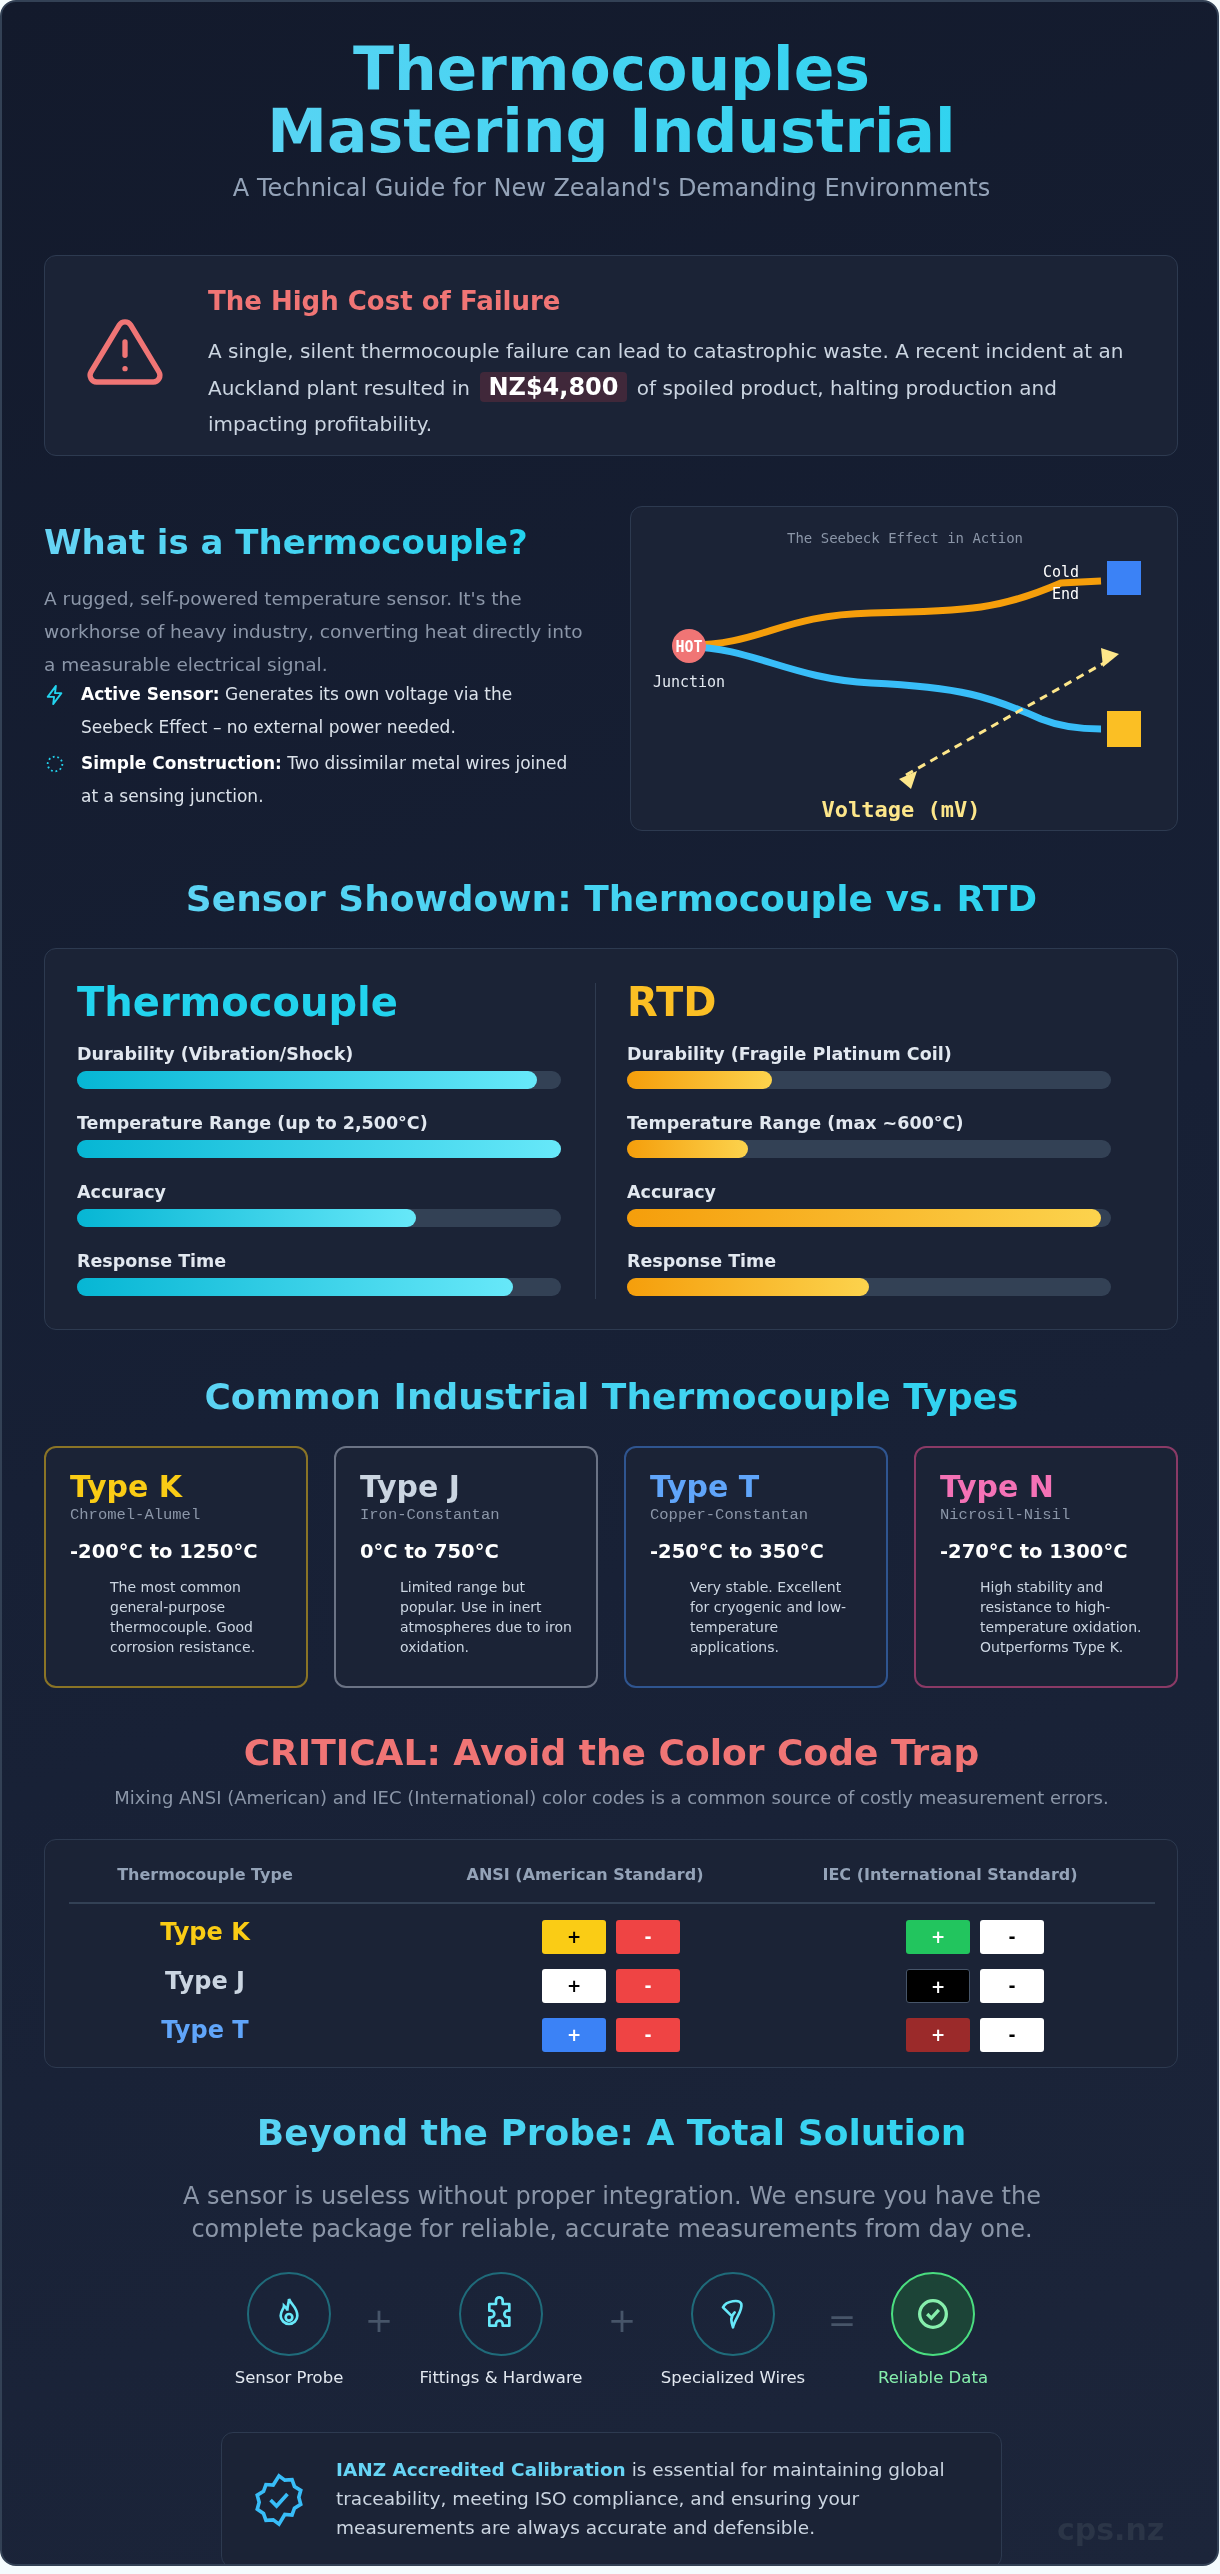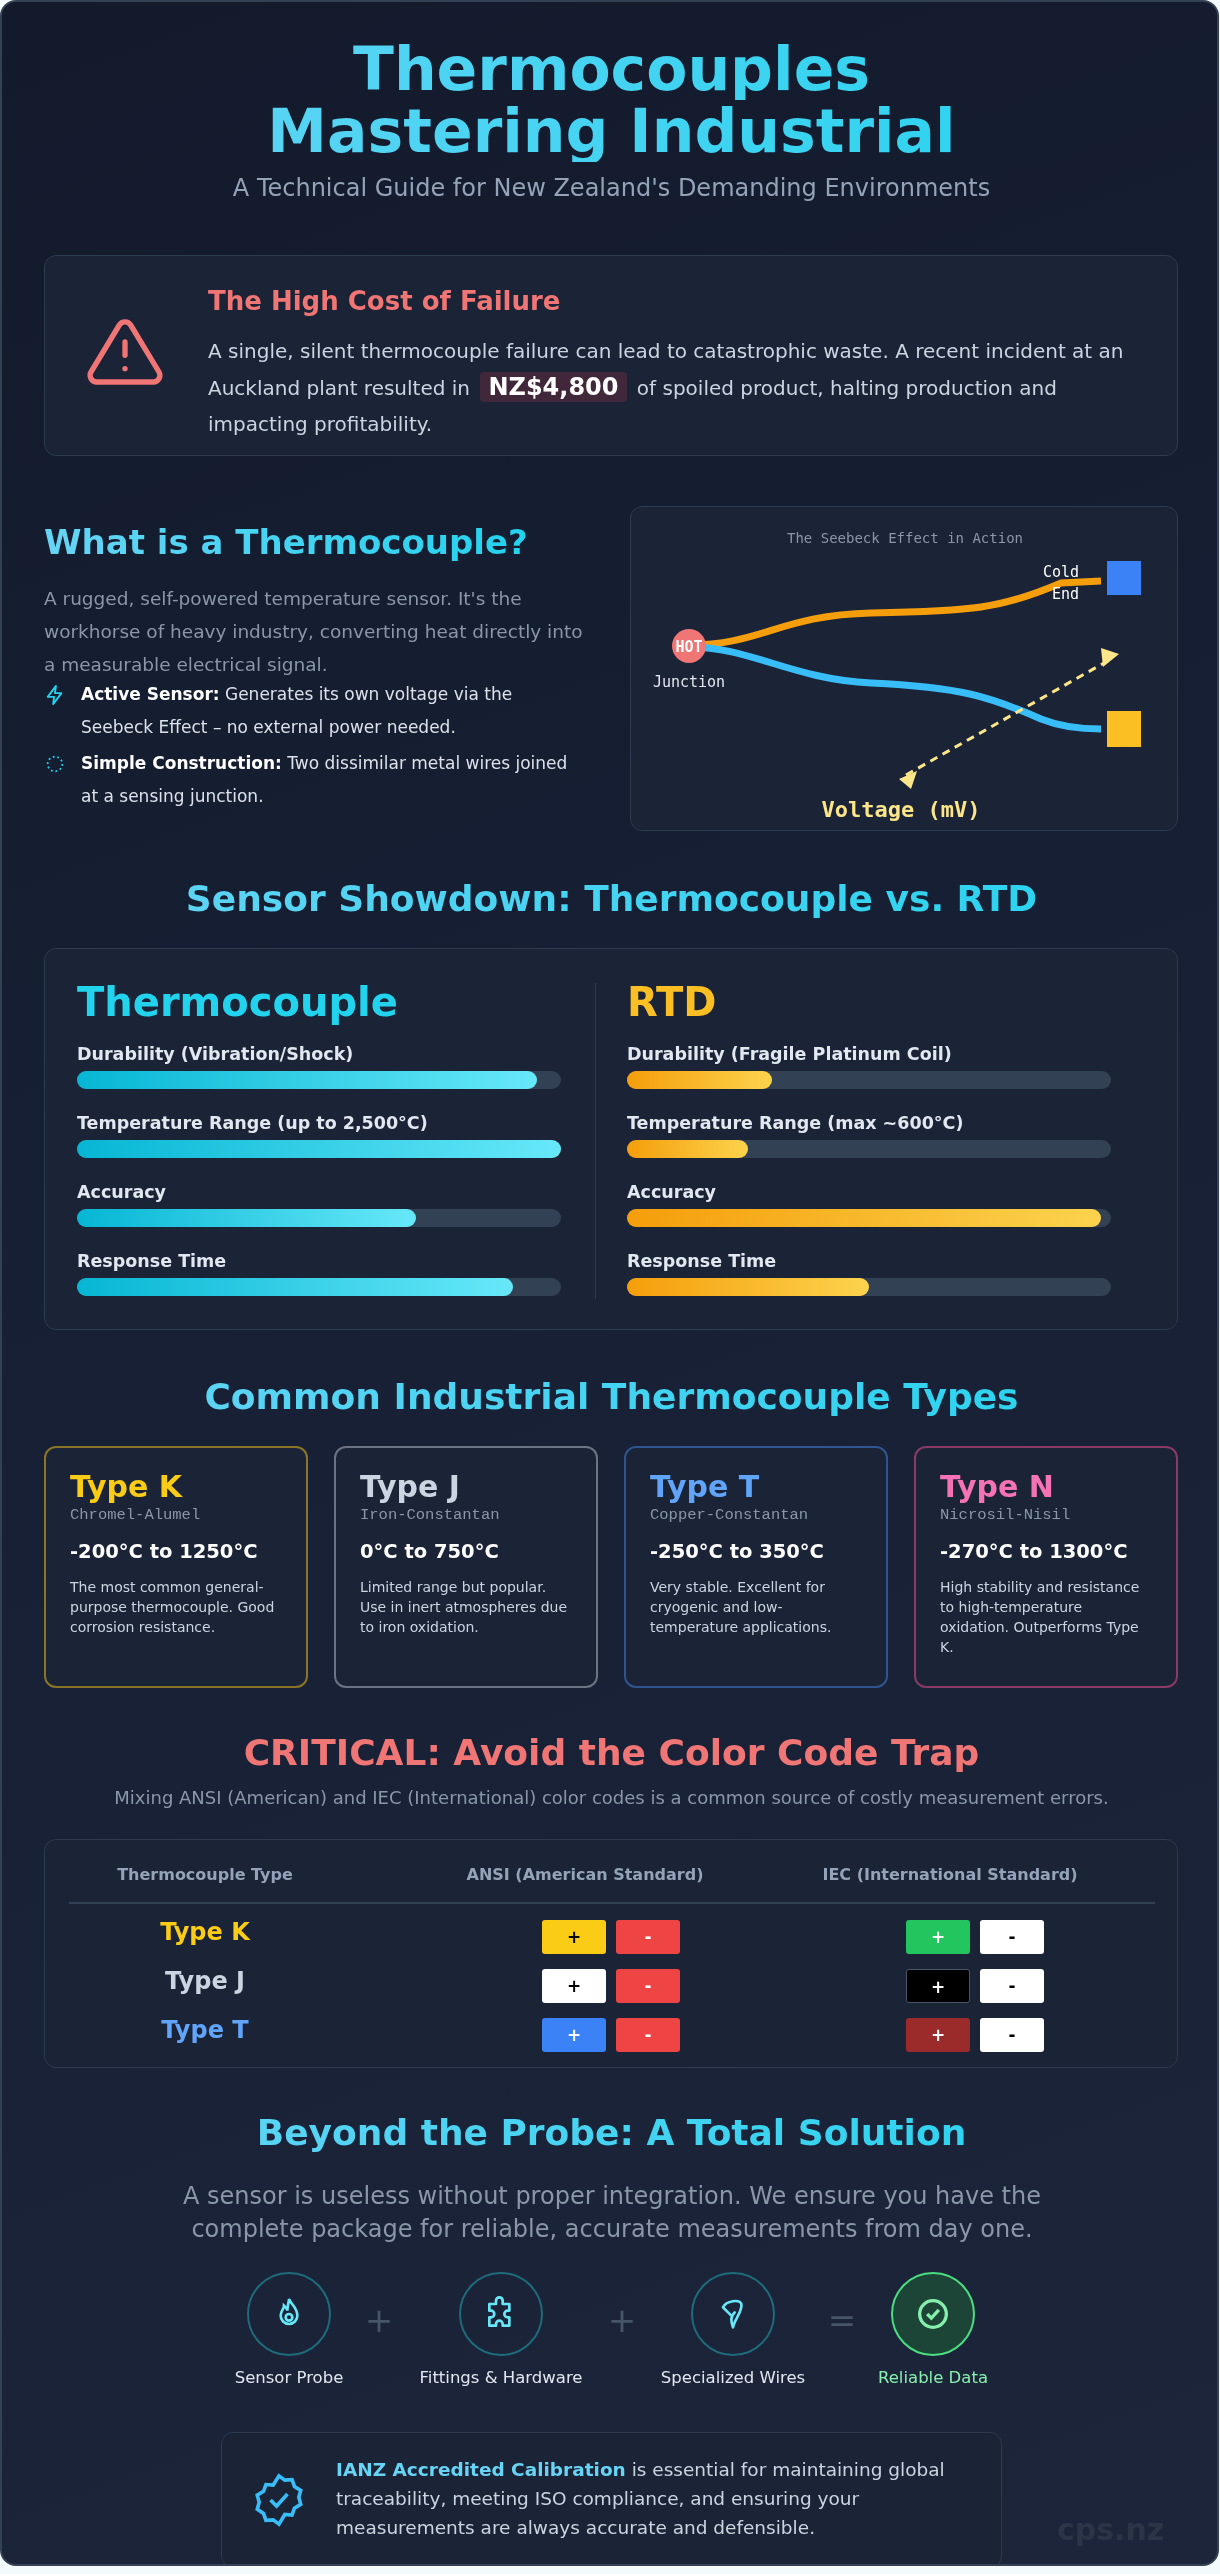--- a/index.html
+++ b/index.html
@@ -41,21 +41,21 @@
   .metric .lbl { font-size: 17.5px; font-weight: bold; color: #e2e8f0; display: block; height: 28px; line-height: 22px; }
   .metric .track { height: 18px; background: #334155; border-radius: 9px; position: relative; }
   .metric .fill { height: 18px; border-radius: 9px; position: absolute; left: 0; top: 0; }
   .tc .fill { background: linear-gradient(90deg, #06b6d4, #67e8f9); }
   .rtd .fill { background: linear-gradient(90deg, #f59e0b, #fcd34d); }
   
   .tcard { position: absolute; top: 1444px; width: 264px; height: 242px; background: #1b2336; border: 2px solid; border-radius: 12px; padding: 22px 24px; }
   .tcard h4 { font-size: 30px; font-weight: bold; line-height: 34px; }
   .tcard .alloy { font-family: "Liberation Mono", monospace; font-size: 15.5px; color: #8b96a8; margin-top: 2px; }
   .tcard .range { font-size: 19.5px; font-weight: bold; color: #fff; margin-top: 16px; }
-  .tcard .desc { font-size: 14px; line-height: 20px; color: #cbd5e1; margin-top: 14px; }
+  .tcard .desc { font-size: 14px; line-height: 20px; color: #cbd5e1; margin-top: 14px; margin-left: 40px; }
   
   .crit-sub { position: absolute; left: 0; width: 1219px; top: 1785px; text-align: center; font-size: 18px; color: #8b96a8; }
   .ctable { left: 42px; top: 1837px; width: 1134px; height: 229px; }
   .ctable .th { position: absolute; top: 25px; font-size: 16px; font-weight: bold; color: #94a3b8; text-align: center; }
   .ctable .hr { position: absolute; left: 24px; top: 62px; width: 1086px; height: 2px; background: #334155; }
   .ctable .tname { position: absolute; font-size: 24px; font-weight: bold; text-align: center; width: 300px; }
   .sw { position: absolute; width: 64px; height: 34px; border-radius: 3px; font-size: 17px; font-weight: bold; text-align: center; line-height: 34px; }
   
   .sol-desc { position: absolute; left: 160px; width: 900px; top: 2178px; text-align: center; font-size: 24px; line-height: 33px; color: #8b96a8; }
   .step { position: absolute; top: 2270px; width: 200px; text-align: center; }

